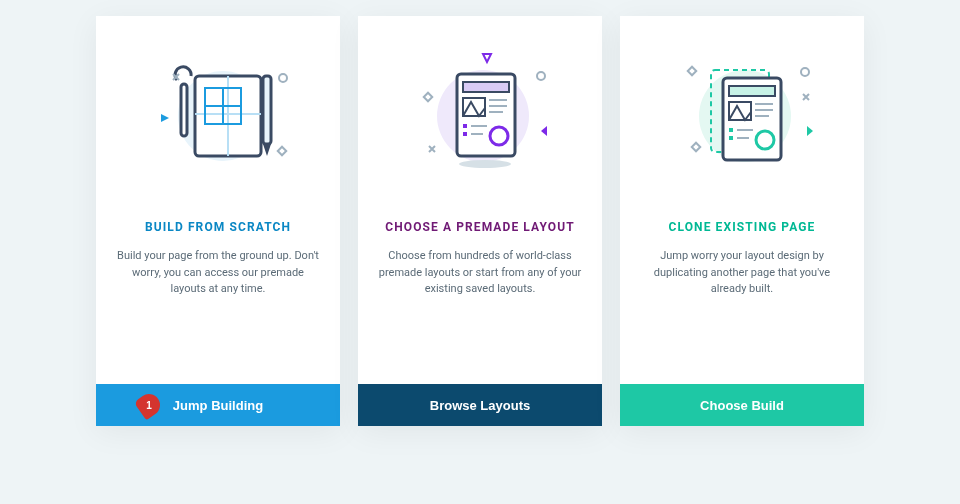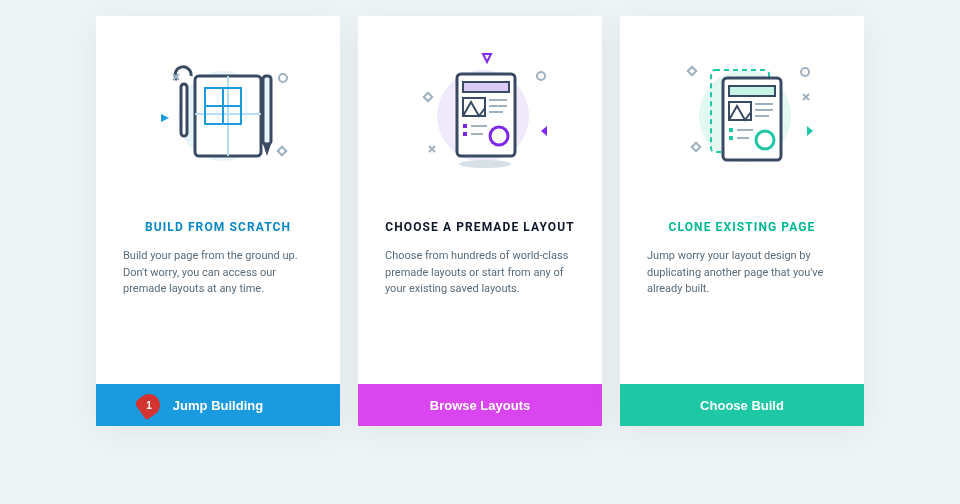--- a/index.html
+++ b/index.html
@@ -34,46 +34,47 @@
     justify-content: center;
   }
   .card h3 {
     font-size: 12px;
     letter-spacing: 1.1px;
     font-weight: 700;
     text-align: center;
     margin-top: 14px;
   }
   .accent-blue   { color: #0a87c4; }
-  .accent-purple { color: #0f172a; }
+  .accent-purple { color: #701a75; }
   .accent-teal   { color: #00b894; }
   .card p {
     font-size: 11px;
     line-height: 1.5;
     color: #5b6b77;
-    padding: 0 27px;
+    text-align: center;
+    padding: 0 18px;
     margin-top: 14px;
     min-height: 70px;
   }
   .btn {
     width: 100%;
     height: 42px;
     margin-top: 66px;
     border: none;
     color: #ffffff;
     font-size: 13px;
     font-weight: 600;
     cursor: pointer;
     display: flex;
     align-items: center;
     justify-content: center;
     position: relative;
   }
   .btn-blue   { background: #1b9bdf; }
-  .btn-purple { background: #d946ef; }
+  .btn-purple { background: #0c4a6e; }
   .btn-teal   { background: #1ec8a5; }
 
   .step-marker {
     position: absolute;
     left: 42px;
     top: 50%;
     transform: translateY(-50%);
     width: 22px;
     height: 22px;
     background: #d4342f;

